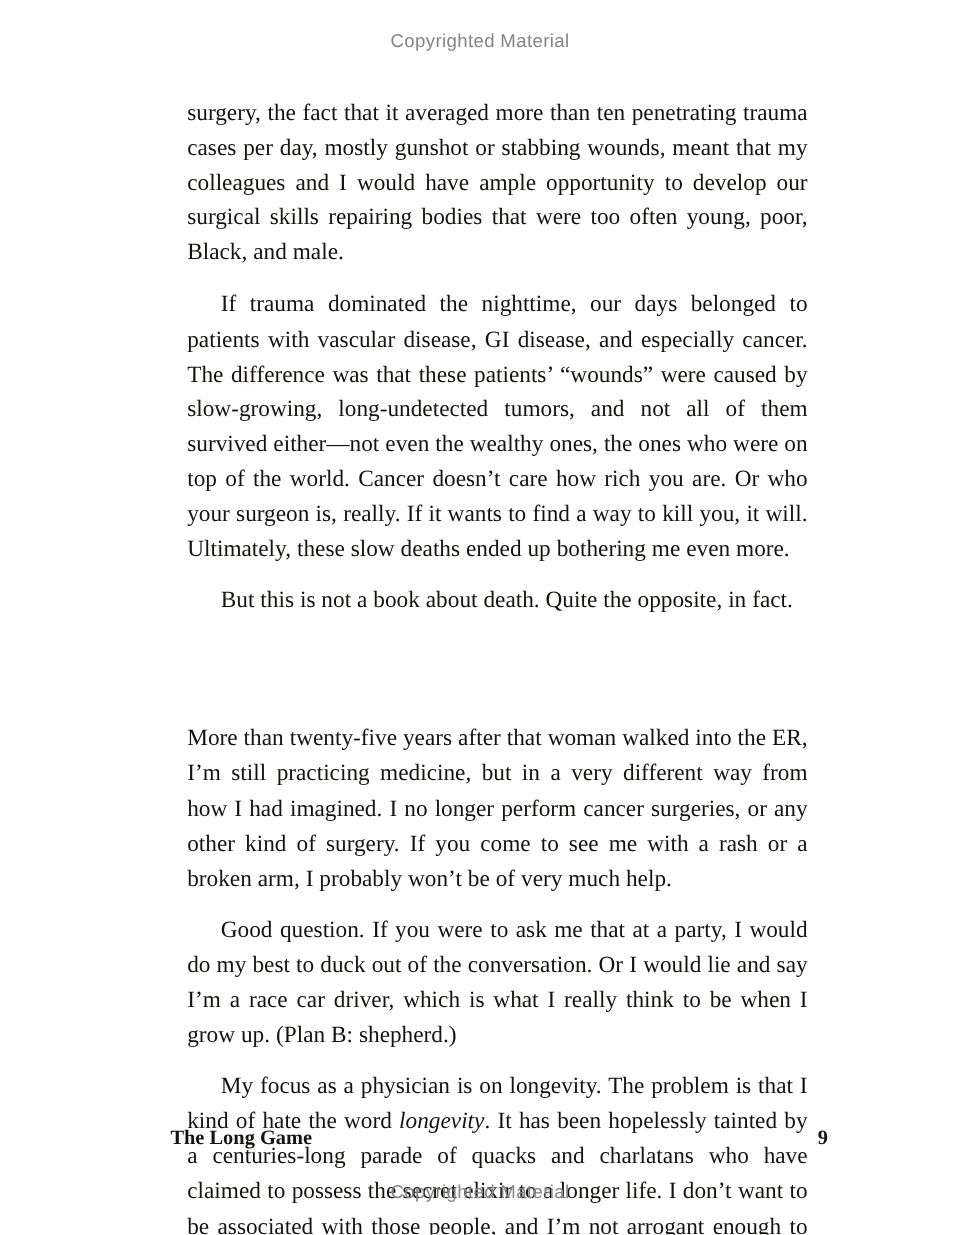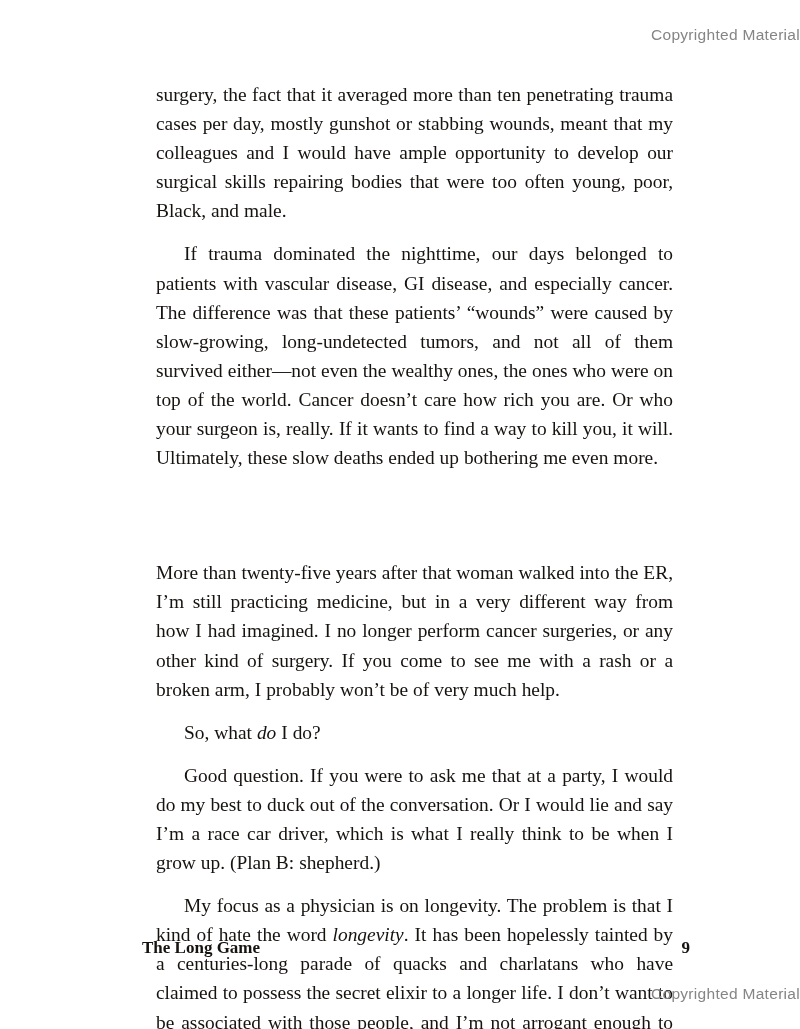--- a/index.html
+++ b/index.html
@@ -13,21 +13,21 @@
     width: 800px;
     height: 1029px;
     background: #ffffff;
     overflow: hidden;
     box-sizing: border-box;
   }
   .watermark {
     position: absolute;
     left: 0;
     width: 800px;
-    text-align: right;
+    text-align: center;
     font-family: "Liberation Sans", sans-serif;
     font-size: 15.5px;
     letter-spacing: 0.3px;
     color: #858585;
     white-space: nowrap;
   }
   .watermark-top { top: 26px; }
   .watermark-bottom { top: 985px; }
 
   .textblock {
@@ -91,28 +91,28 @@
 
 <div class="page">
 
   <div class="watermark watermark-top">Copyrighted Material</div>
 
   <div class="textblock">
 
     <div>
       <p class="noindent">surgery, the fact that it averaged more than ten penetrating trauma cases per day, mostly gunshot or stabbing wounds, meant that my colleagues and I would have ample opportunity to develop our surgical skills repairing bodies that were too often young, poor, Black, and male.</p>
       <p class="indent">If trauma dominated the nighttime, our days belonged to patients with vascular disease, GI disease, and especially cancer. The difference was that these patients’ “wounds” were caused by slow-growing, long-undetected tumors, and not all of them survived either—not even the wealthy ones, the ones who were on top of the world. Cancer doesn’t care how rich you are. Or who your surgeon is, really. If it wants to find a way to kill you, it will. Ultimately, these slow deaths ended up bothering me even more.</p>
+      <p class="indent lastline-left">But this is not a book about death. Quite the opposite, in fact.</p>
     </div>
 
     <div class="section-gap"></div>
 
     <div>
       <p class="noindent">More than twenty-five years after that woman walked into the ER, I’m still practicing medicine, but in a very different way from how I had imagined. I no longer perform cancer surgeries, or any other kind of surgery. If you come to see me with a rash or a broken arm, I probably won’t be of very much help.</p>
 
-      <p class="indent lastline-left"><span>So, what </span><em class="it">do</em><span> I do?</span></p>
 
       <p class="indent lastline-left">Good question. If you were to ask me that at a party, I would do my best to duck out of the conversation. Or I would lie and say I’m a race car driver, which is what I really think to be when I grow up. (Plan B: shepherd.)</p>
 
       <p class="indent lastline-left"><span>My focus as a physician is on longevity. The problem is that I kind of hate the word </span><em class="it">longevity</em><span>. It has been hopelessly tainted by a centuries-long parade of quacks and charlatans who have claimed to possess the secret elixir to a longer life. I don’t want to be associated with those people, and I’m not arrogant enough to think that I myself have some sort of easy answer to this problem, which has puzzled humankind for millennia. If longevity were simple, then there might not be a need for this book.</span></p>
 
     </div>
 
   </div>
 
   <div class="footer">

